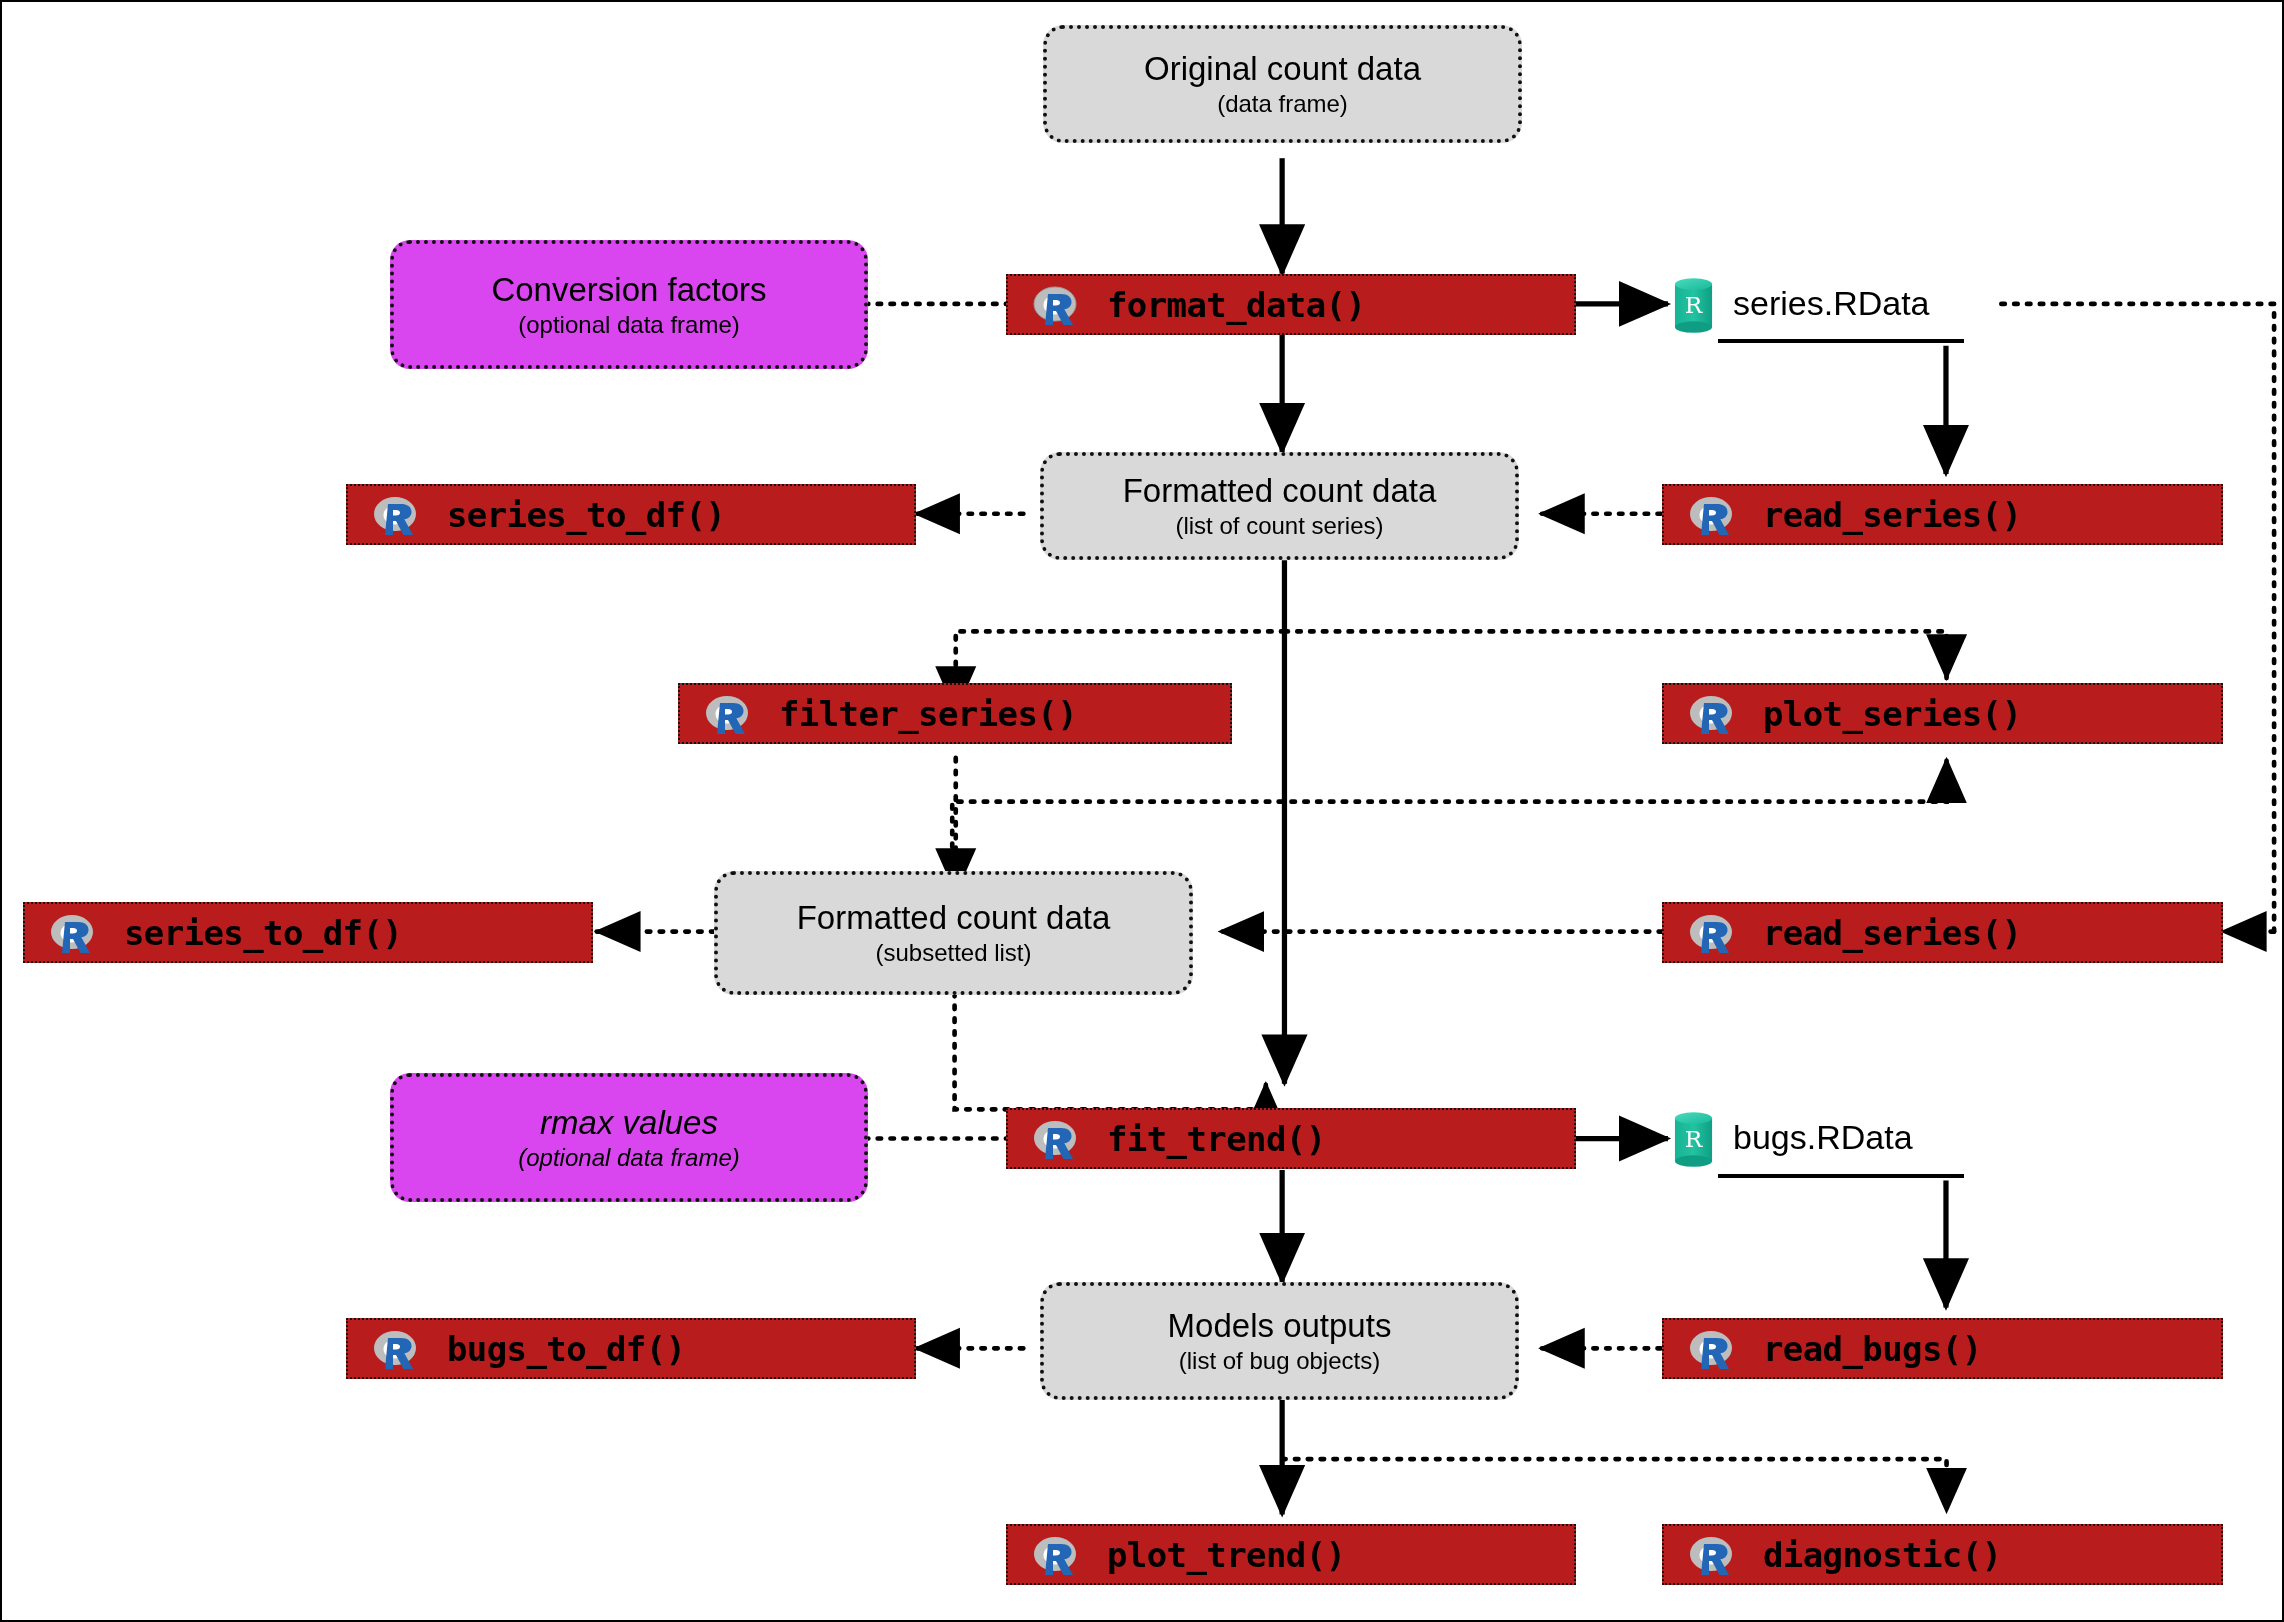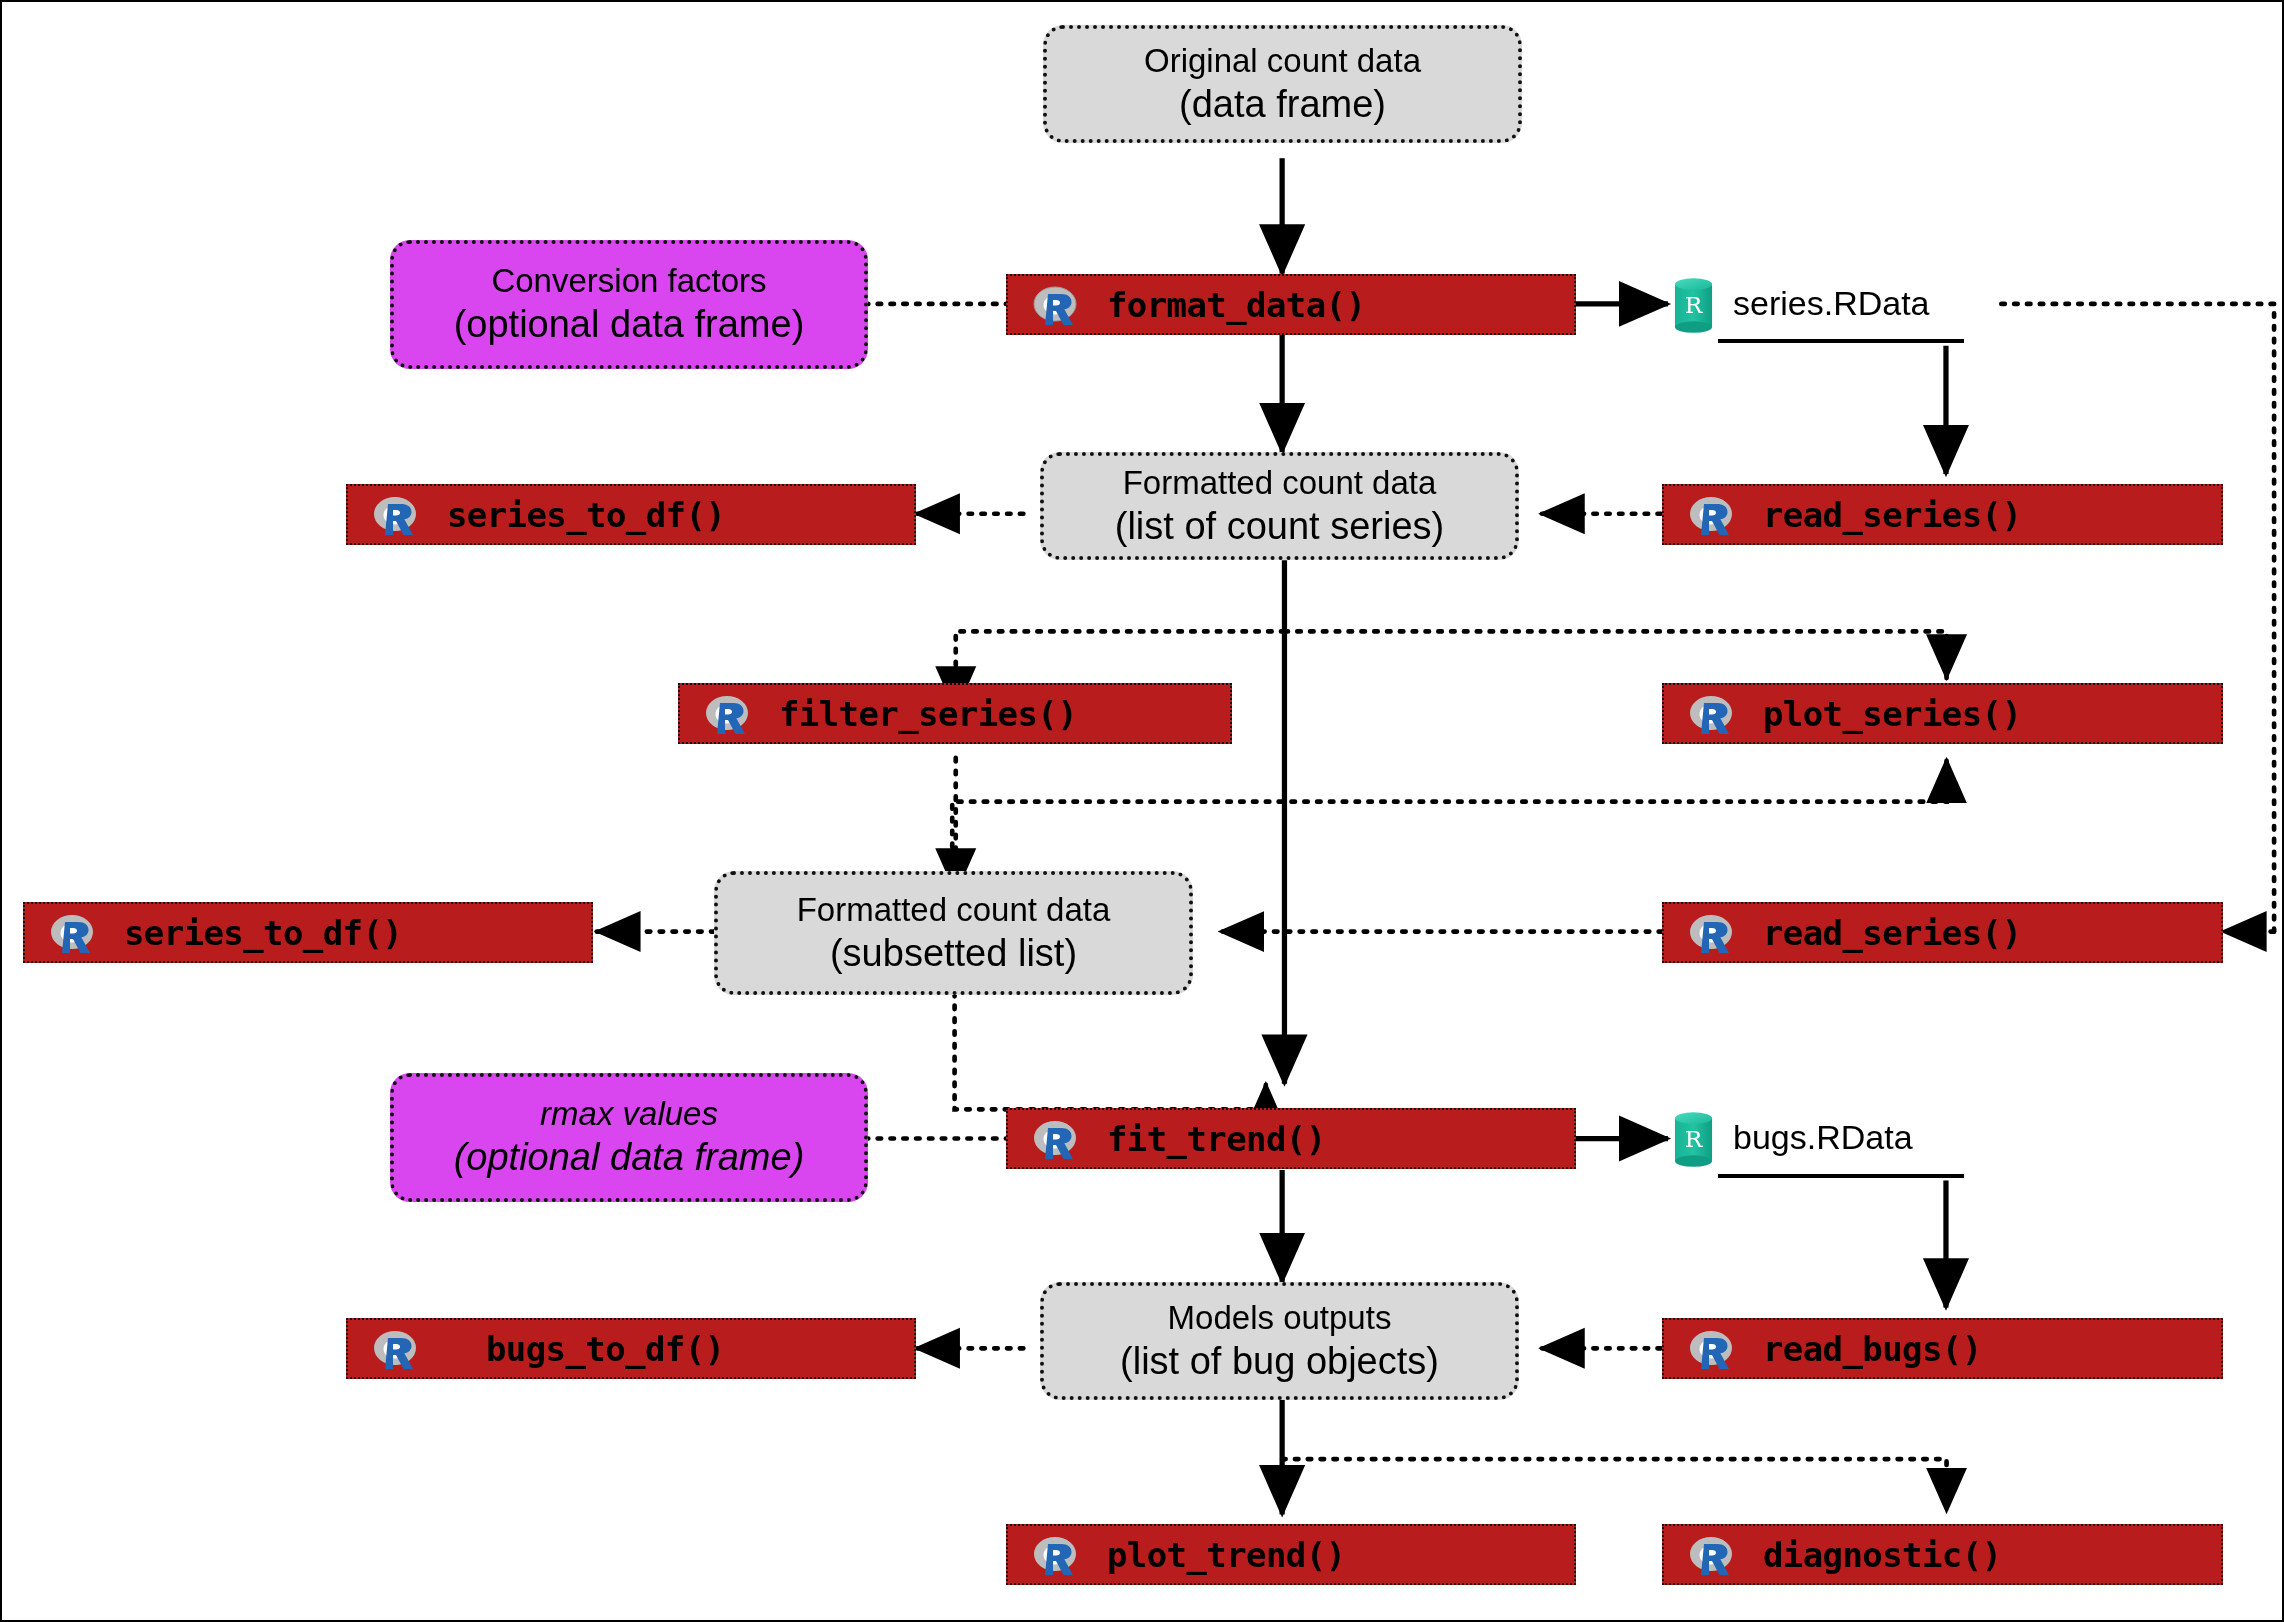--- a/index.html
+++ b/index.html
@@ -19,21 +19,21 @@
     border:4.1px dotted #111111;
     border-radius:20px;
     justify-content:center;
     flex-direction:column;
     text-align:center;
     line-height:1.22;
   }
   .databox.dark{background:#d9d9d9;}
   .databox.light{background:#d946ef;}
   .databox .l1{font-size:33px;color:#000;}
-  .databox .l2{font-size:38px;color:#000;}
+  .databox .l2{font-size:24px;color:#000;}
   
   .fnbox{
     border:2.9px dotted #111111;
     background:#b91c1c;
     align-items:center;
     padding-left:22px;
   }
   .fnbox .fnlabel{
     font-family:"DejaVu Sans Mono","Liberation Mono",monospace;
     font-size:34px;font-weight:bold;color:#000;
@@ -257,21 +257,21 @@
       </defs>
       <rect x="10" y="14" width="64" height="74" fill="url(#cylg2)"></rect>
       <ellipse cx="42" cy="88" rx="32" ry="10" fill="#0f9e84"></ellipse>
       <ellipse cx="42" cy="14" rx="32" ry="10" fill="url(#cyltop2)"></ellipse>
       <text x="42" y="64" font-family="'DejaVu Serif','Liberation Serif',serif" font-size="40" fill="#ffffff" text-anchor="middle">R</text>
     </svg>
     <span class="filename">bugs.RData</span>
   </div>
   <div class="fileunderline" style="left:1716px;top:1172px;width:246px;"></div>
 
-  <div class="node fnbox" style="left:344px;top:1316px;width:570px;height:61px;gap:39px;">
+  <div class="node fnbox" style="left:344px;top:1316px;width:570px;height:61px;">
     <svg class="rlogo" viewBox="0 0 100 100">
       <ellipse cx="50" cy="48" rx="42" ry="34" fill="#bdbdbd"></ellipse>
       <ellipse cx="50" cy="50" rx="23" ry="19" fill="#ffffff"></ellipse>
       <path d="M36 28 h26 c14 0 21 7 21 16 c0 8 -6 13 -14 15 l17 31 h-19 l-15 -28 h-6 v28 h-16 z M52 40 h-6 v11 h6 c5 0 8 -2 8 -5.5 c0 -3.5 -3 -5.5 -8 -5.5 z" fill="#2266b5"></path>
     </svg>
     <span class="fnlabel">bugs_to_df()</span>
   </div>
 
   <div class="node databox dark" style="left:1038px;top:1280px;width:479px;height:118px;">
     <div class="l1">Models outputs</div>

